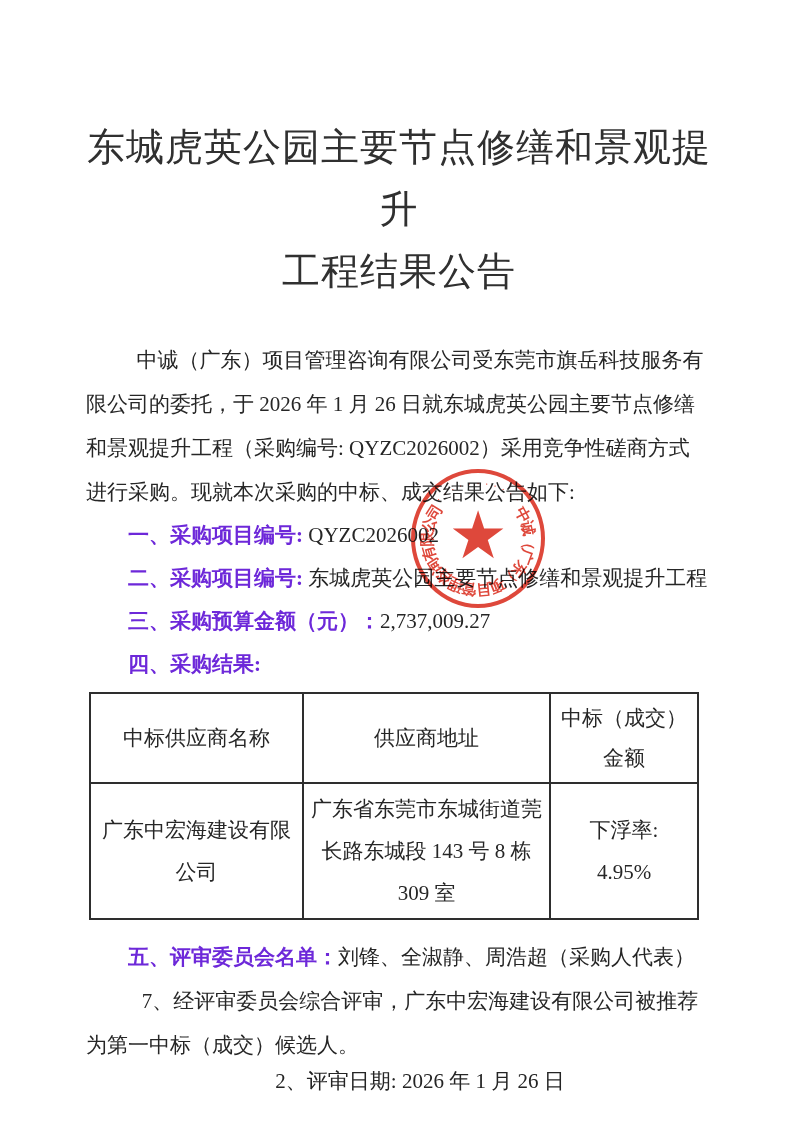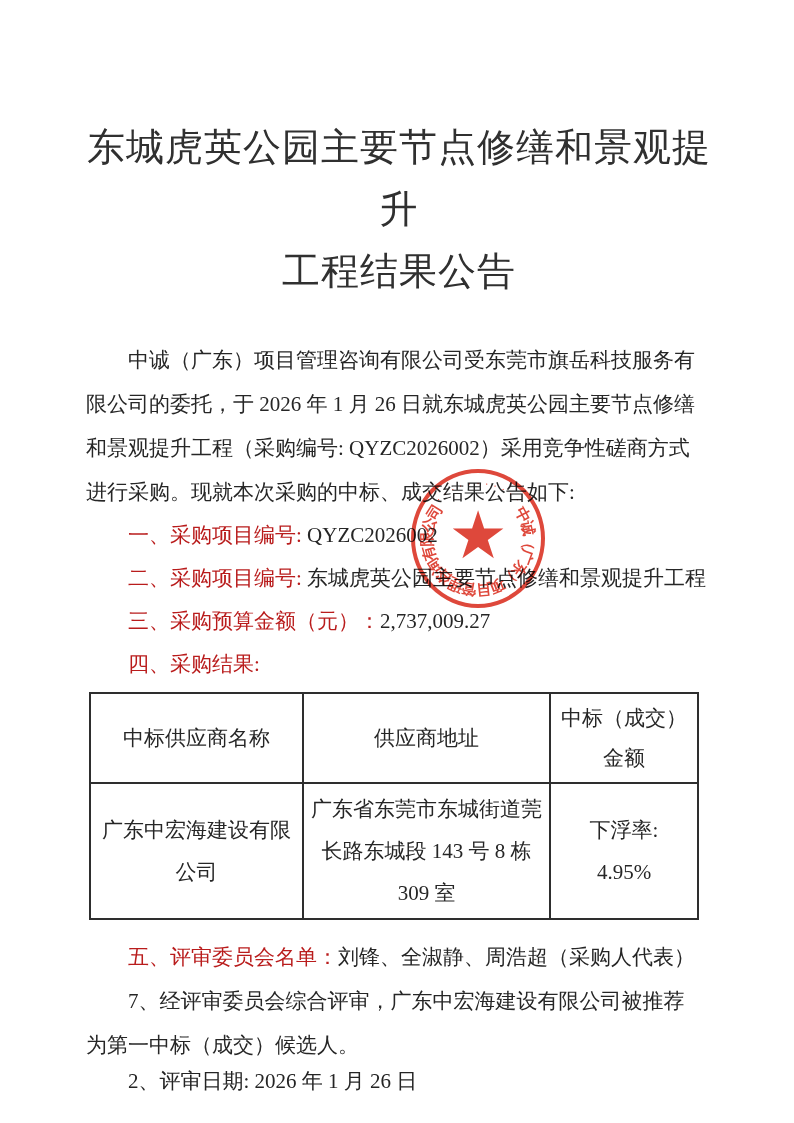--- a/index.html
+++ b/index.html
@@ -25,29 +25,29 @@
     color: #303030;
     margin-bottom: 36px;
   }
 
   .para .line {
     font-size: 21px;
     line-height: 44px;
     color: #262626;
     white-space: nowrap;
   }
-  .indent { text-indent: 42px; }
+  .indent { text-indent: 42px; text-align: center; }
 
   .item {
     font-size: 21px;
     line-height: 43px;
     margin-left: 42px;
     white-space: nowrap;
   }
-  .item .lbl { font-weight: 400; color: #b91c1c; }
+  .item .lbl { font-weight: 700; color: #6d28d9; }
   .item .val { color: #262626; }
 
   table.results {
     border-collapse: collapse;
     table-layout: fixed;
     width: 608px;
     margin: 6px 0 16px 3px;
   }
   table.results td {
     border: 2px solid #2e2e2e;

